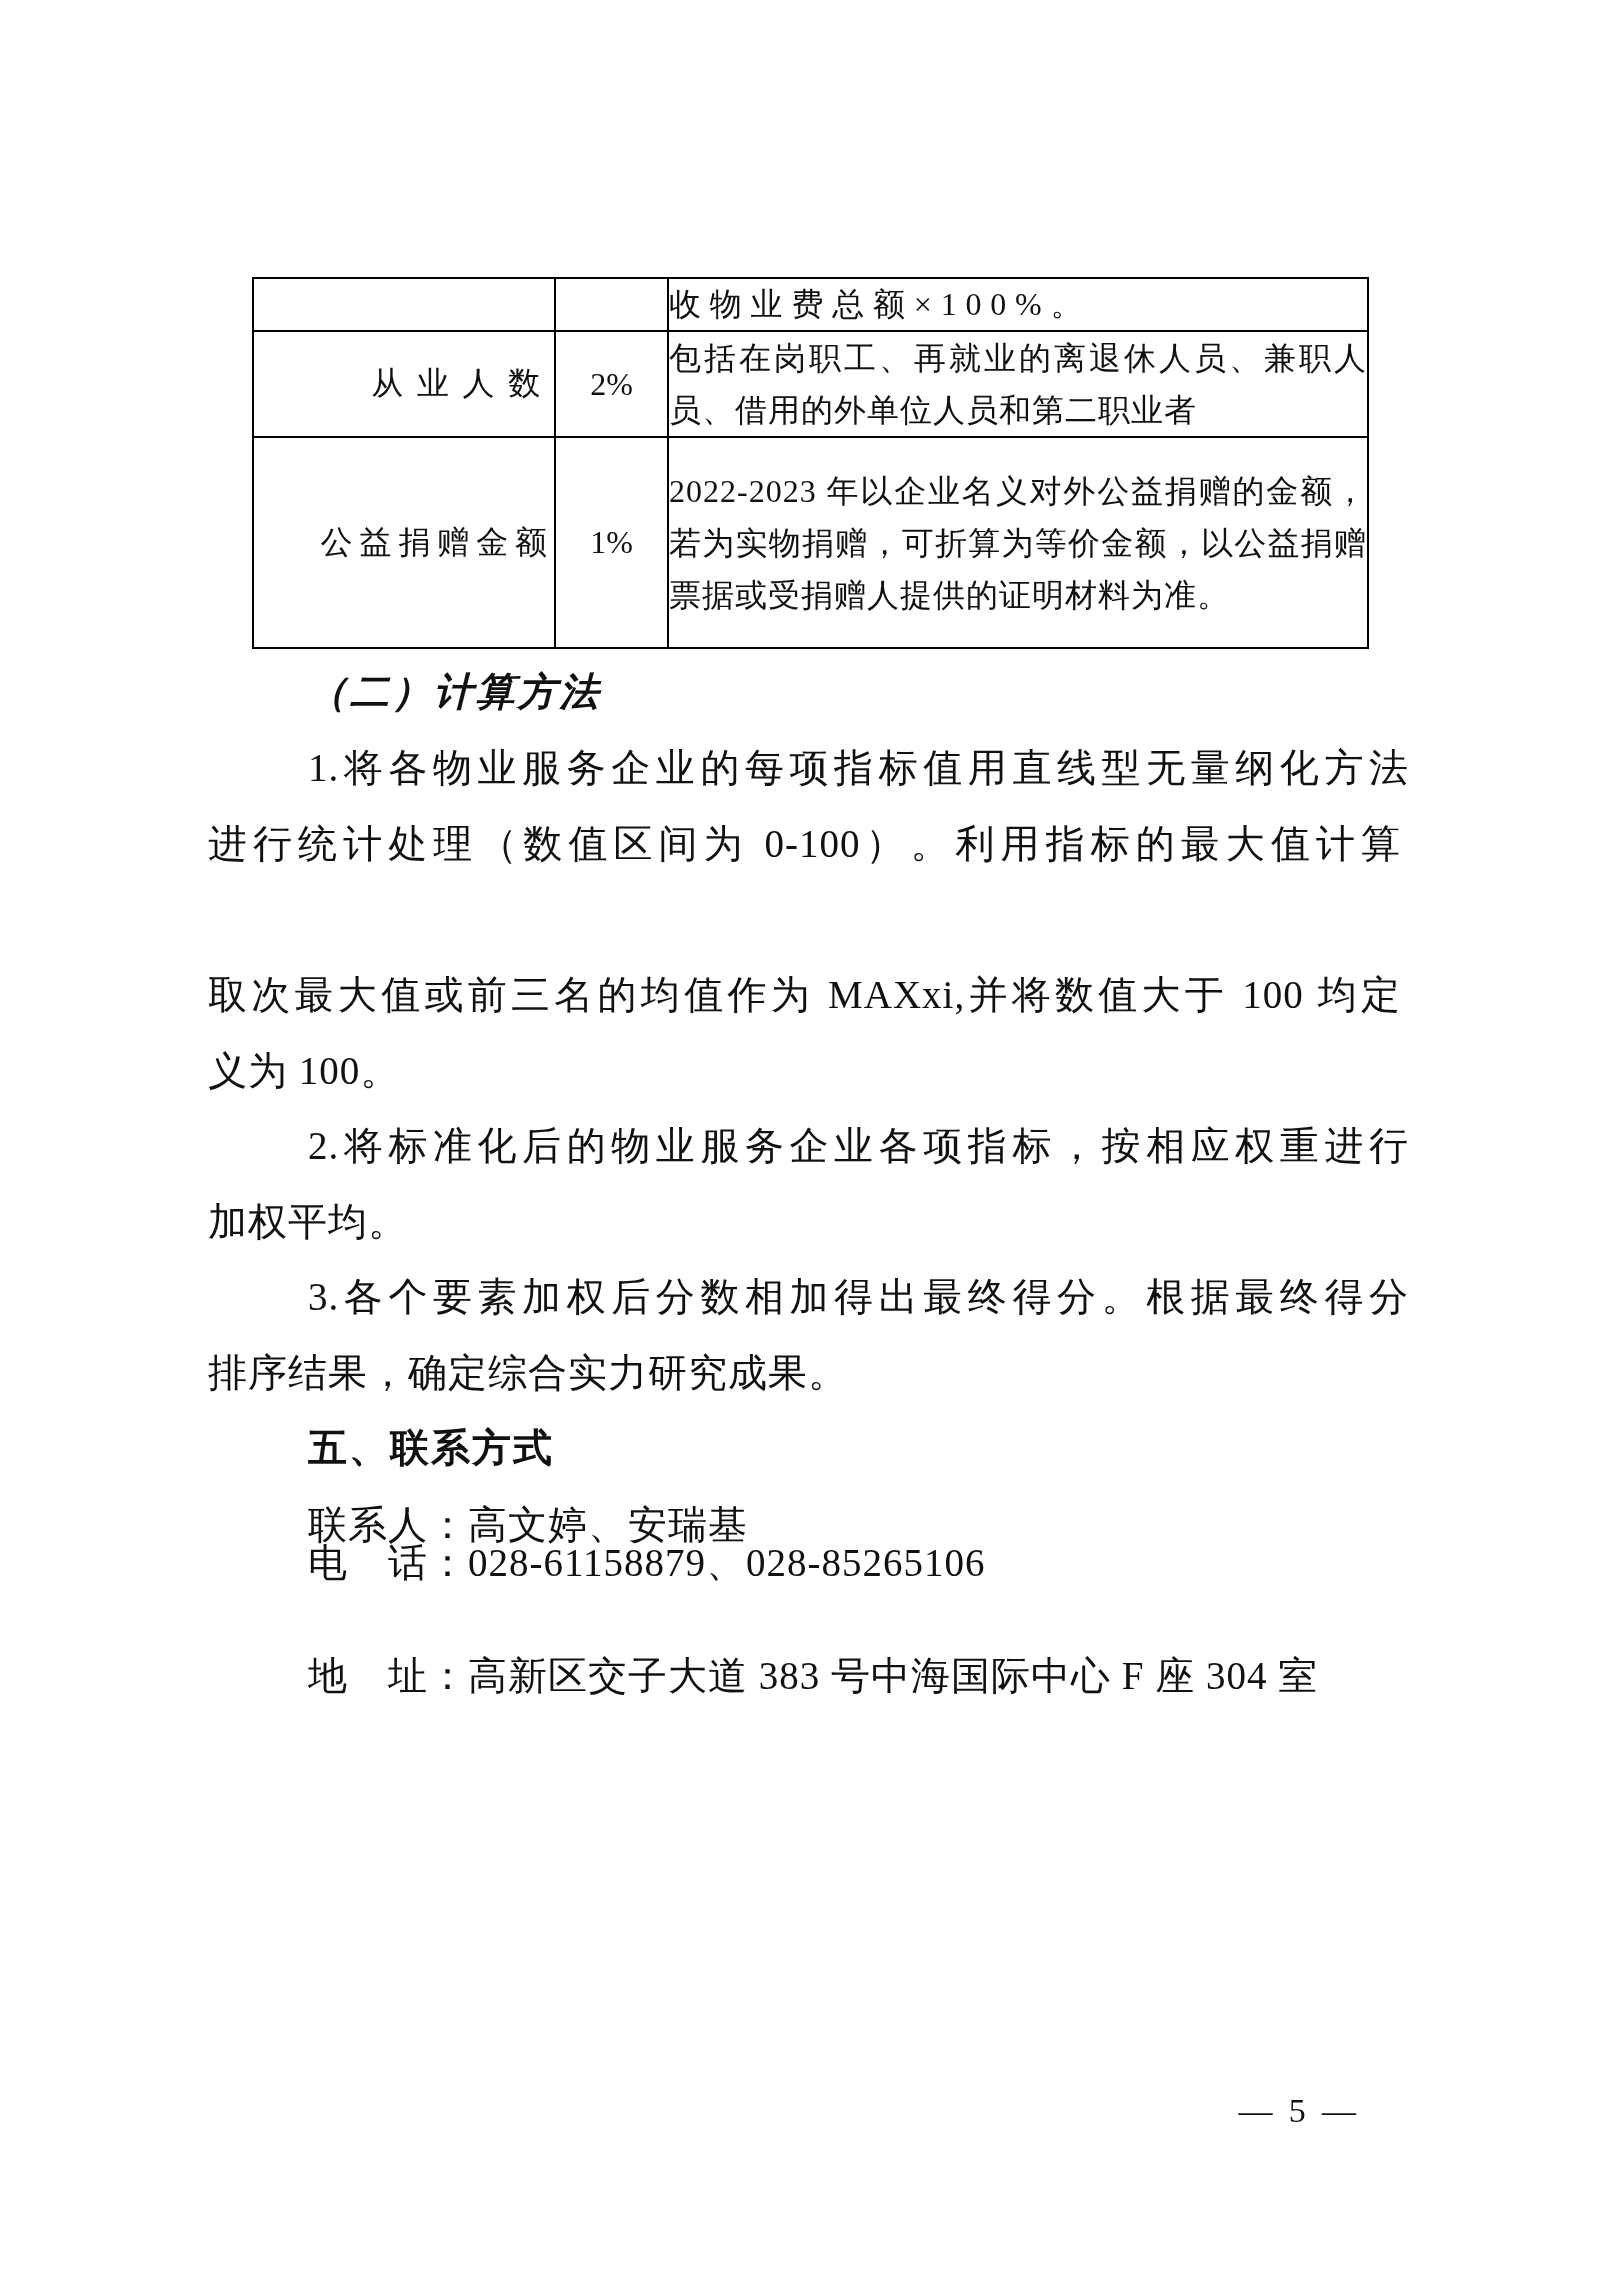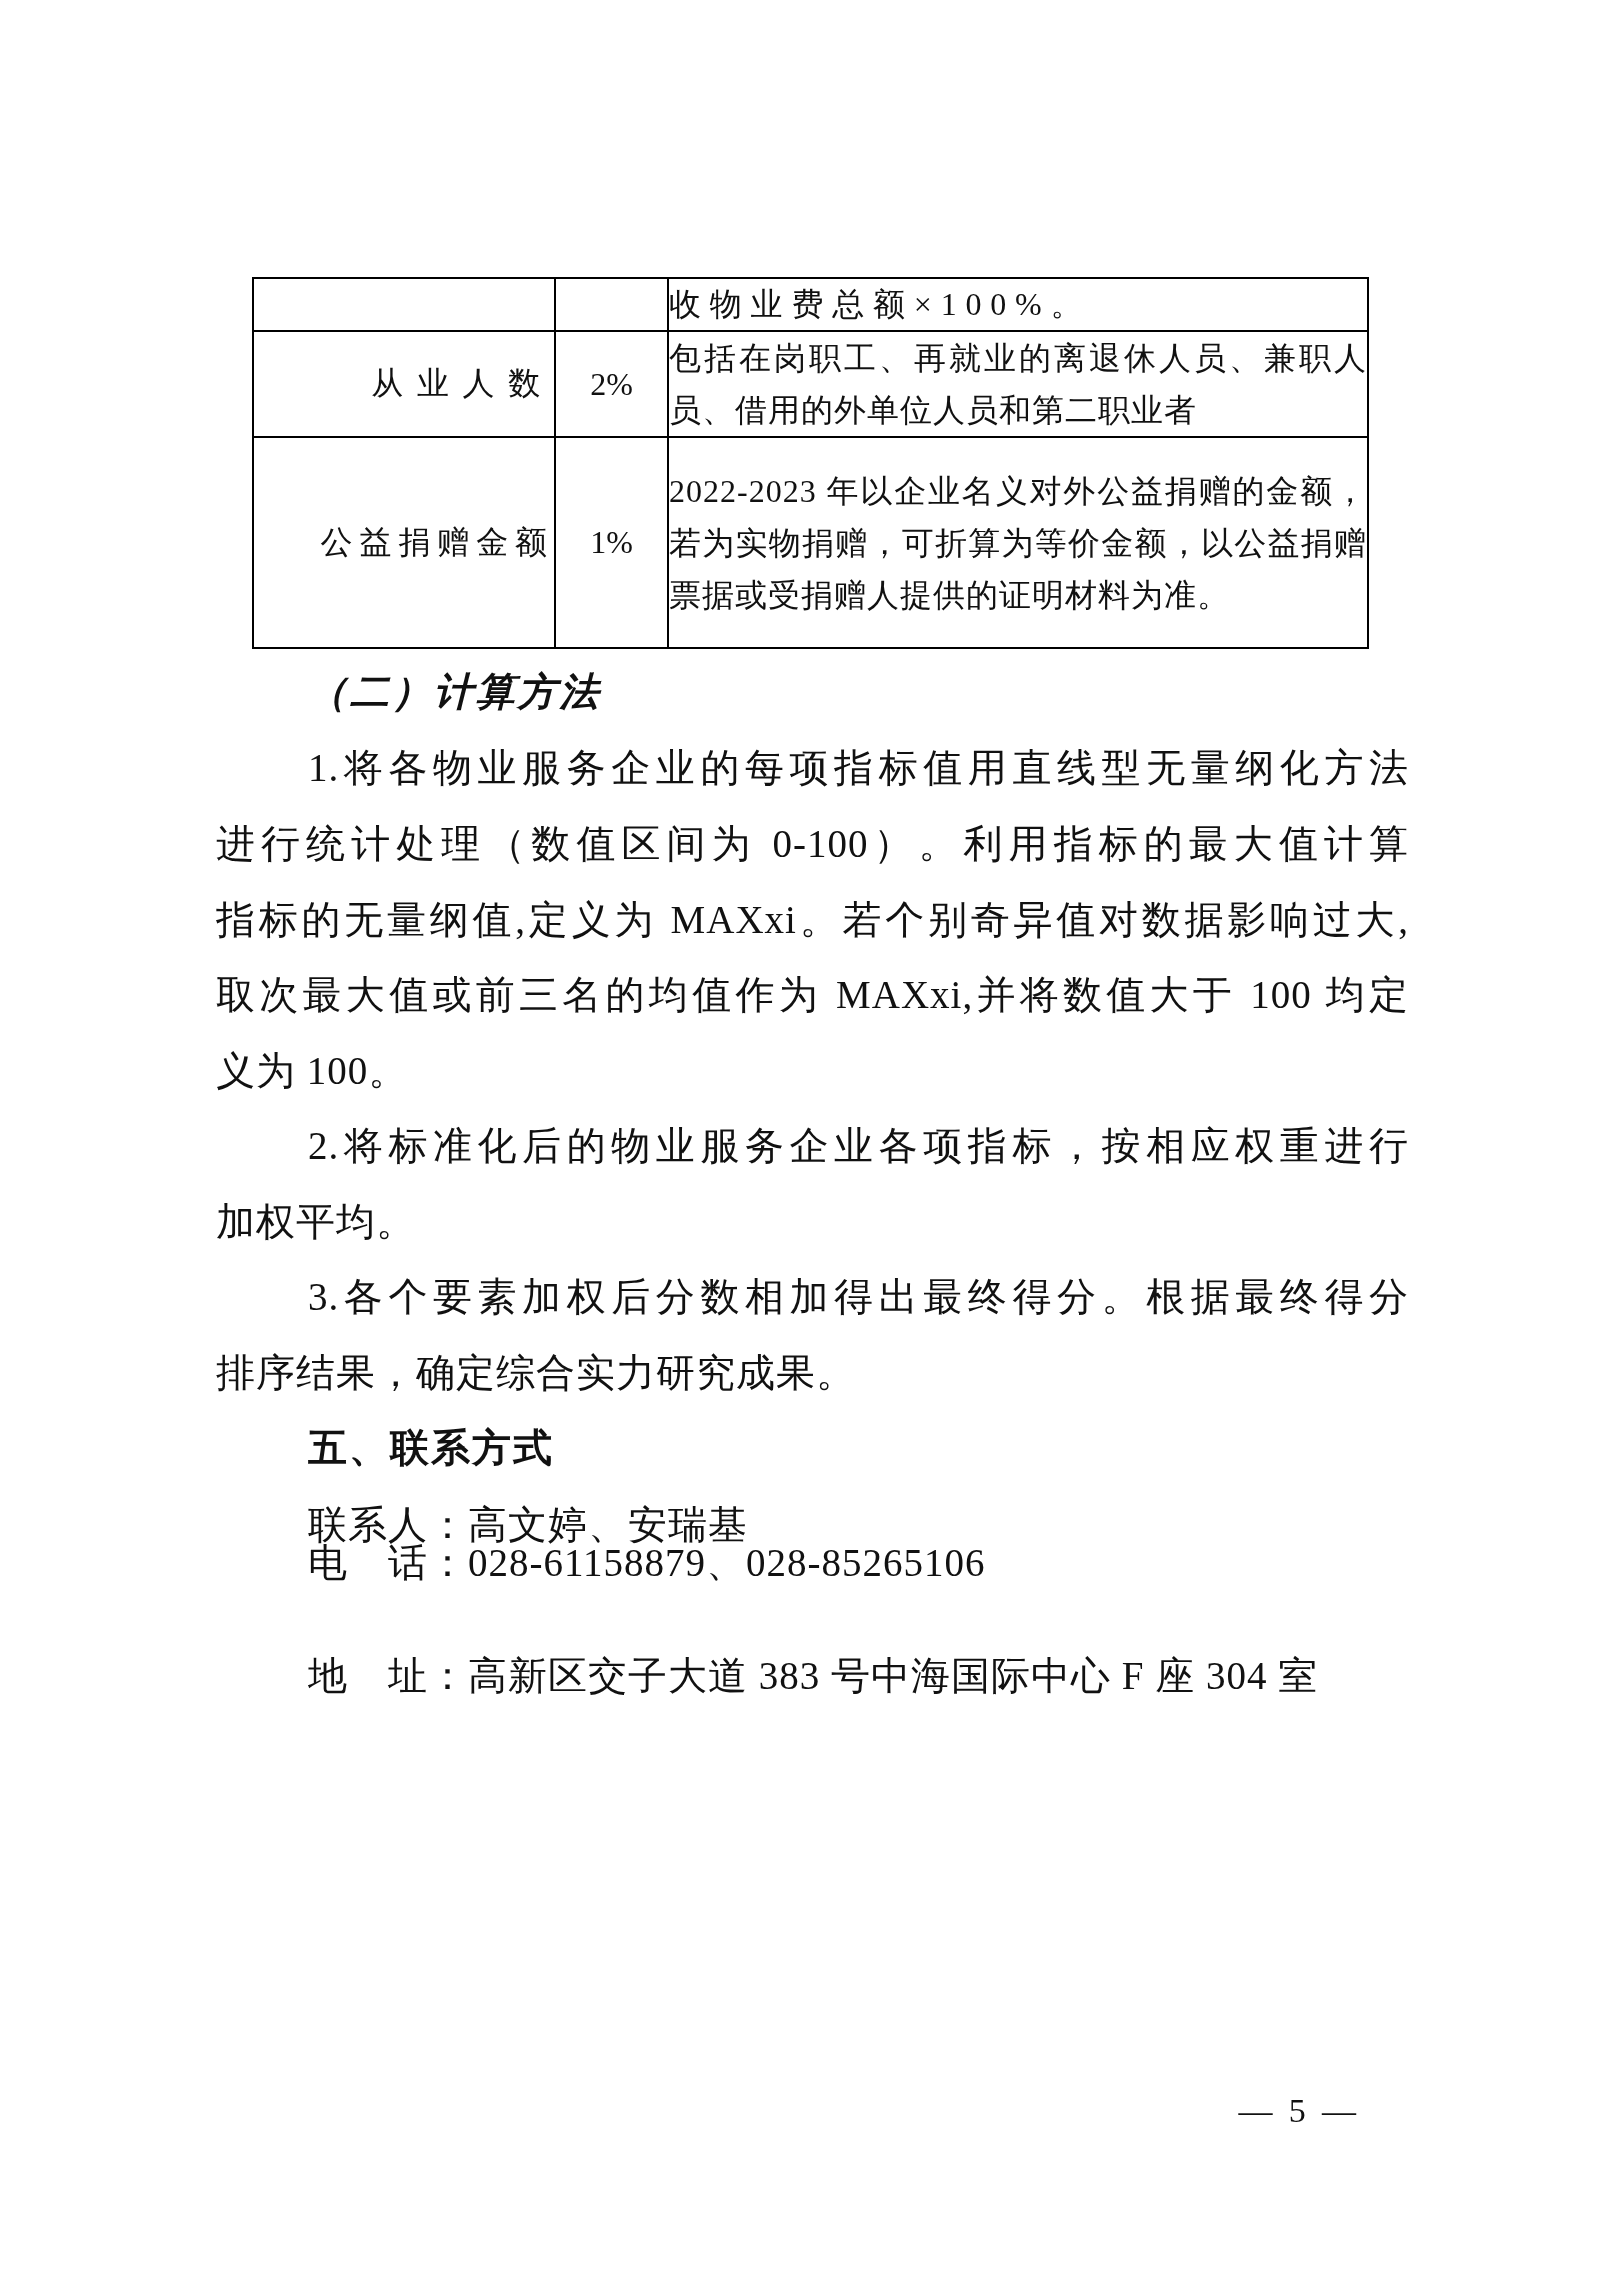--- a/index.html
+++ b/index.html
@@ -40,21 +40,21 @@
   td.dsc{
     text-align:justify;
     line-height:52px;
     padding:0 7.8px 0 9.8px;
     letter-spacing:1px;
   }
   tr.r0 td.dsc{ letter-spacing:8.8px; line-height:49px; }
   
   .bl{
     position:absolute;
-    left:216px;width:1193px;
+    left:208px;width:1193px;
     font-size:39px;line-height:46px;
     letter-spacing:1px;
     white-space:nowrap;
     color:#111;
   }
   .ind{ left:308px;width:1101px; }
   .fill{
     white-space:normal;
     text-align:justify;
     text-align-last:justify;
@@ -100,21 +100,20 @@
       <td class="wgt">1%</td>
       <td class="dsc">2022-2023 年以企业名义对外公益捐赠的金额，若为实物捐赠，可折算为等价金额，以公益捐赠票据或受捐赠人提供的证明材料为准。</td>
     </tr>
   </tbody>
     </table>
 
   <div class="bl ind kai" style="top:669px">（二）计算方法</div>
 
   <div class="bl ind fill" style="top:745px">1.将各物业服务企业的每项指标值用直线型无量纲化方法</div>
   <div class="bl fill" style="top:821px">进行统计处理（数值区间为 0-100）。利用指标的最大值计算</div>
-  <div class="bl fill" style="top:897px">指标的无量纲值,定义为 MAXxi。若个别奇异值对数据影响过大,</div>
   <div class="bl fill" style="top:972px">取次最大值或前三名的均值作为 MAXxi,并将数值大于 100 均定</div>
   <div class="bl" style="top:1048px">义为 100。</div>
 
   <div class="bl ind fill" style="top:1123px">2.将标准化后的物业服务企业各项指标，按相应权重进行</div>
   <div class="bl" style="top:1199px">加权平均。</div>
 
   <div class="bl ind fill" style="top:1274px">3.各个要素加权后分数相加得出最终得分。根据最终得分</div>
   <div class="bl ind hei" style="top:1425px">五、联系方式</div>
 
   <div class="bl" style="top:1350px">排序结果，确定综合实力研究成果。</div>

